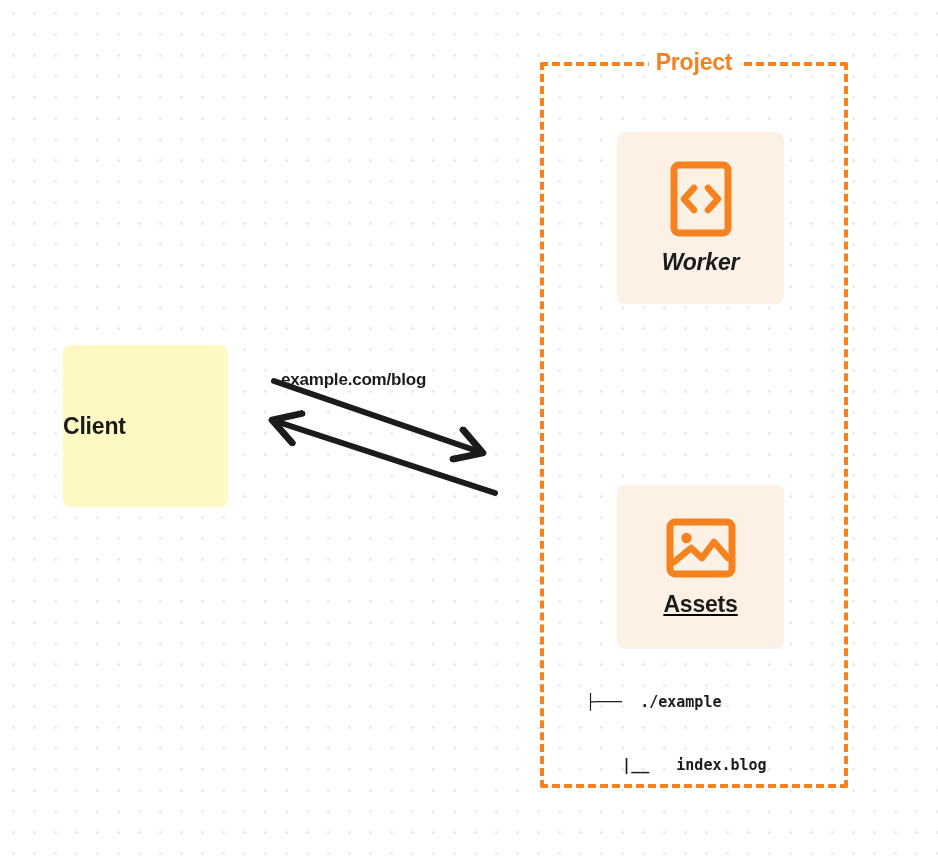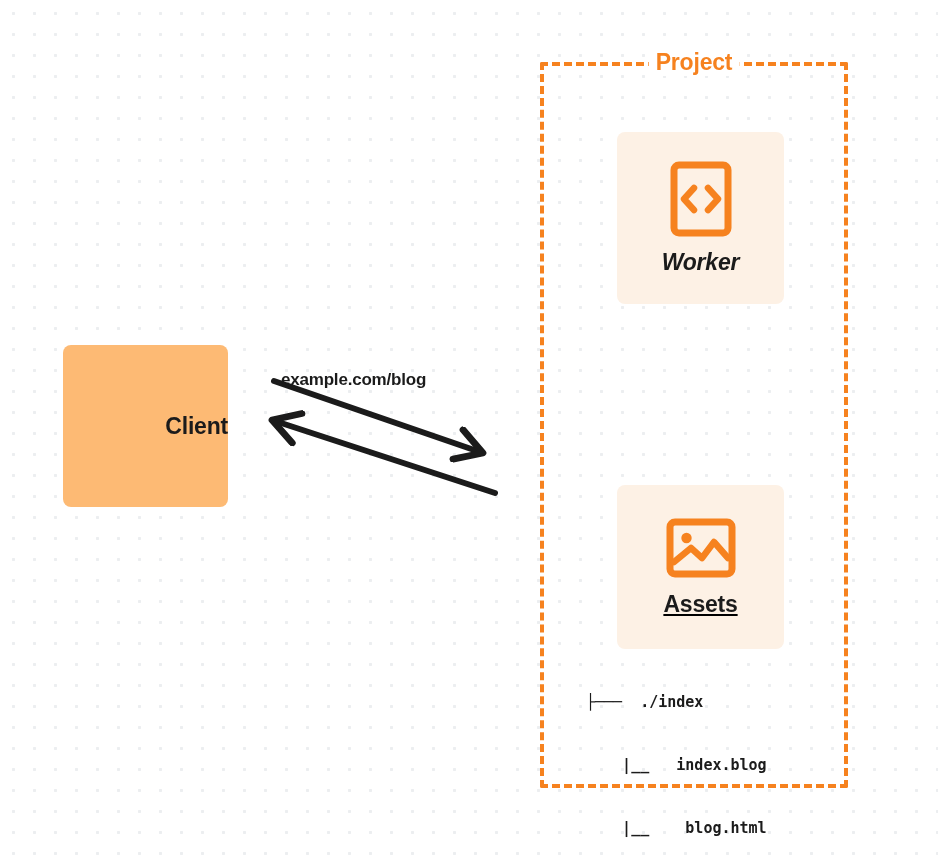--- a/index.html
+++ b/index.html
@@ -23,25 +23,25 @@
     inset: 0;
   }
 
   
   .client-node {
     position: absolute;
     left: 63px;
     top: 345px;
     width: 165px;
     height: 162px;
-    background: #fdba74;
+    background: #fef9c3;
     border-radius: 8px;
     display: flex;
     align-items: center;
-    justify-content: flex-end;
+    justify-content: flex-start;
   }
   .client-label {
     font-size: 23px;
     font-weight: bold;
     color: #1b1b1b;
     letter-spacing: -0.2px;
   }
 
   
   .project-container {
@@ -186,19 +186,18 @@
           <rect x="4" y="5" width="62" height="52" rx="5" ry="5" fill="none" stroke="#f6821f" stroke-width="7"></rect>
           <circle cx="20.5" cy="21" r="5.2" fill="#f6821f"></circle>
           <path d="M 8 45 L 25 31 L 36 41 L 48 25 L 62 41" fill="none" stroke="#f6821f" stroke-width="6.5" stroke-linecap="round" stroke-linejoin="round"></path>
         </svg>
       </span>
       <span class="card-label">Assets</span>
     </div>
   </div>
 
   <div class="file-tree">
-    <span class="tree-line">├───  ./index</span>
+    <span class="tree-line">├───  ./example</span>
     <span class="tree-line">    |__   index.blog</span>
-    <span class="tree-line">    |__    blog.html</span>
     
   </div>
 
 </div>
 
 </body></html>

